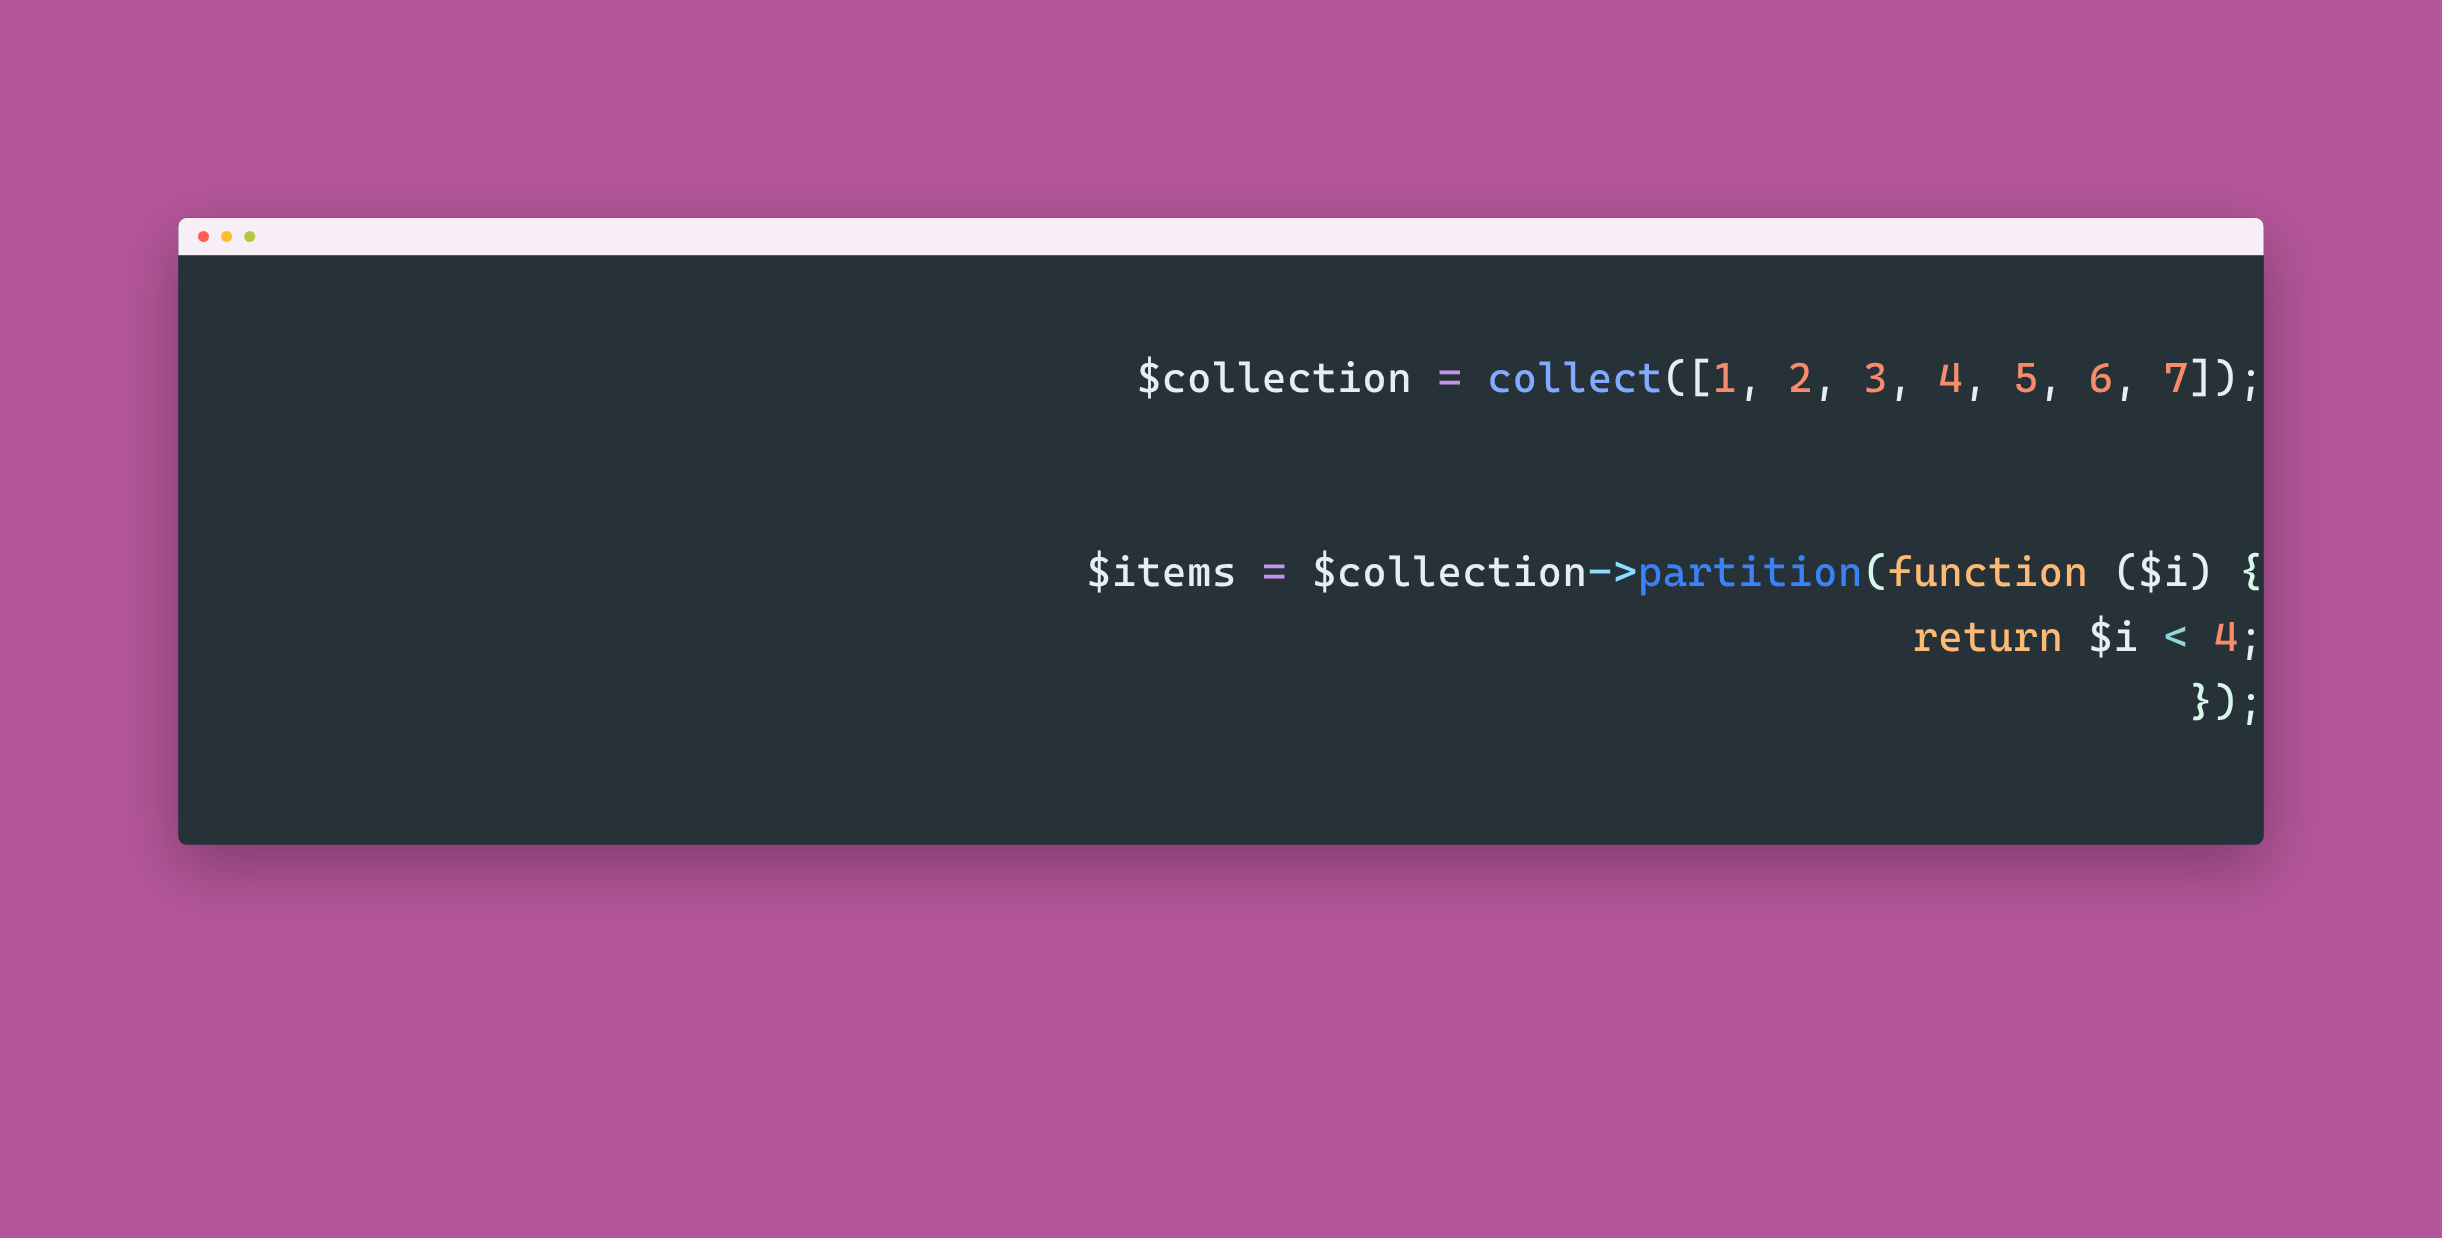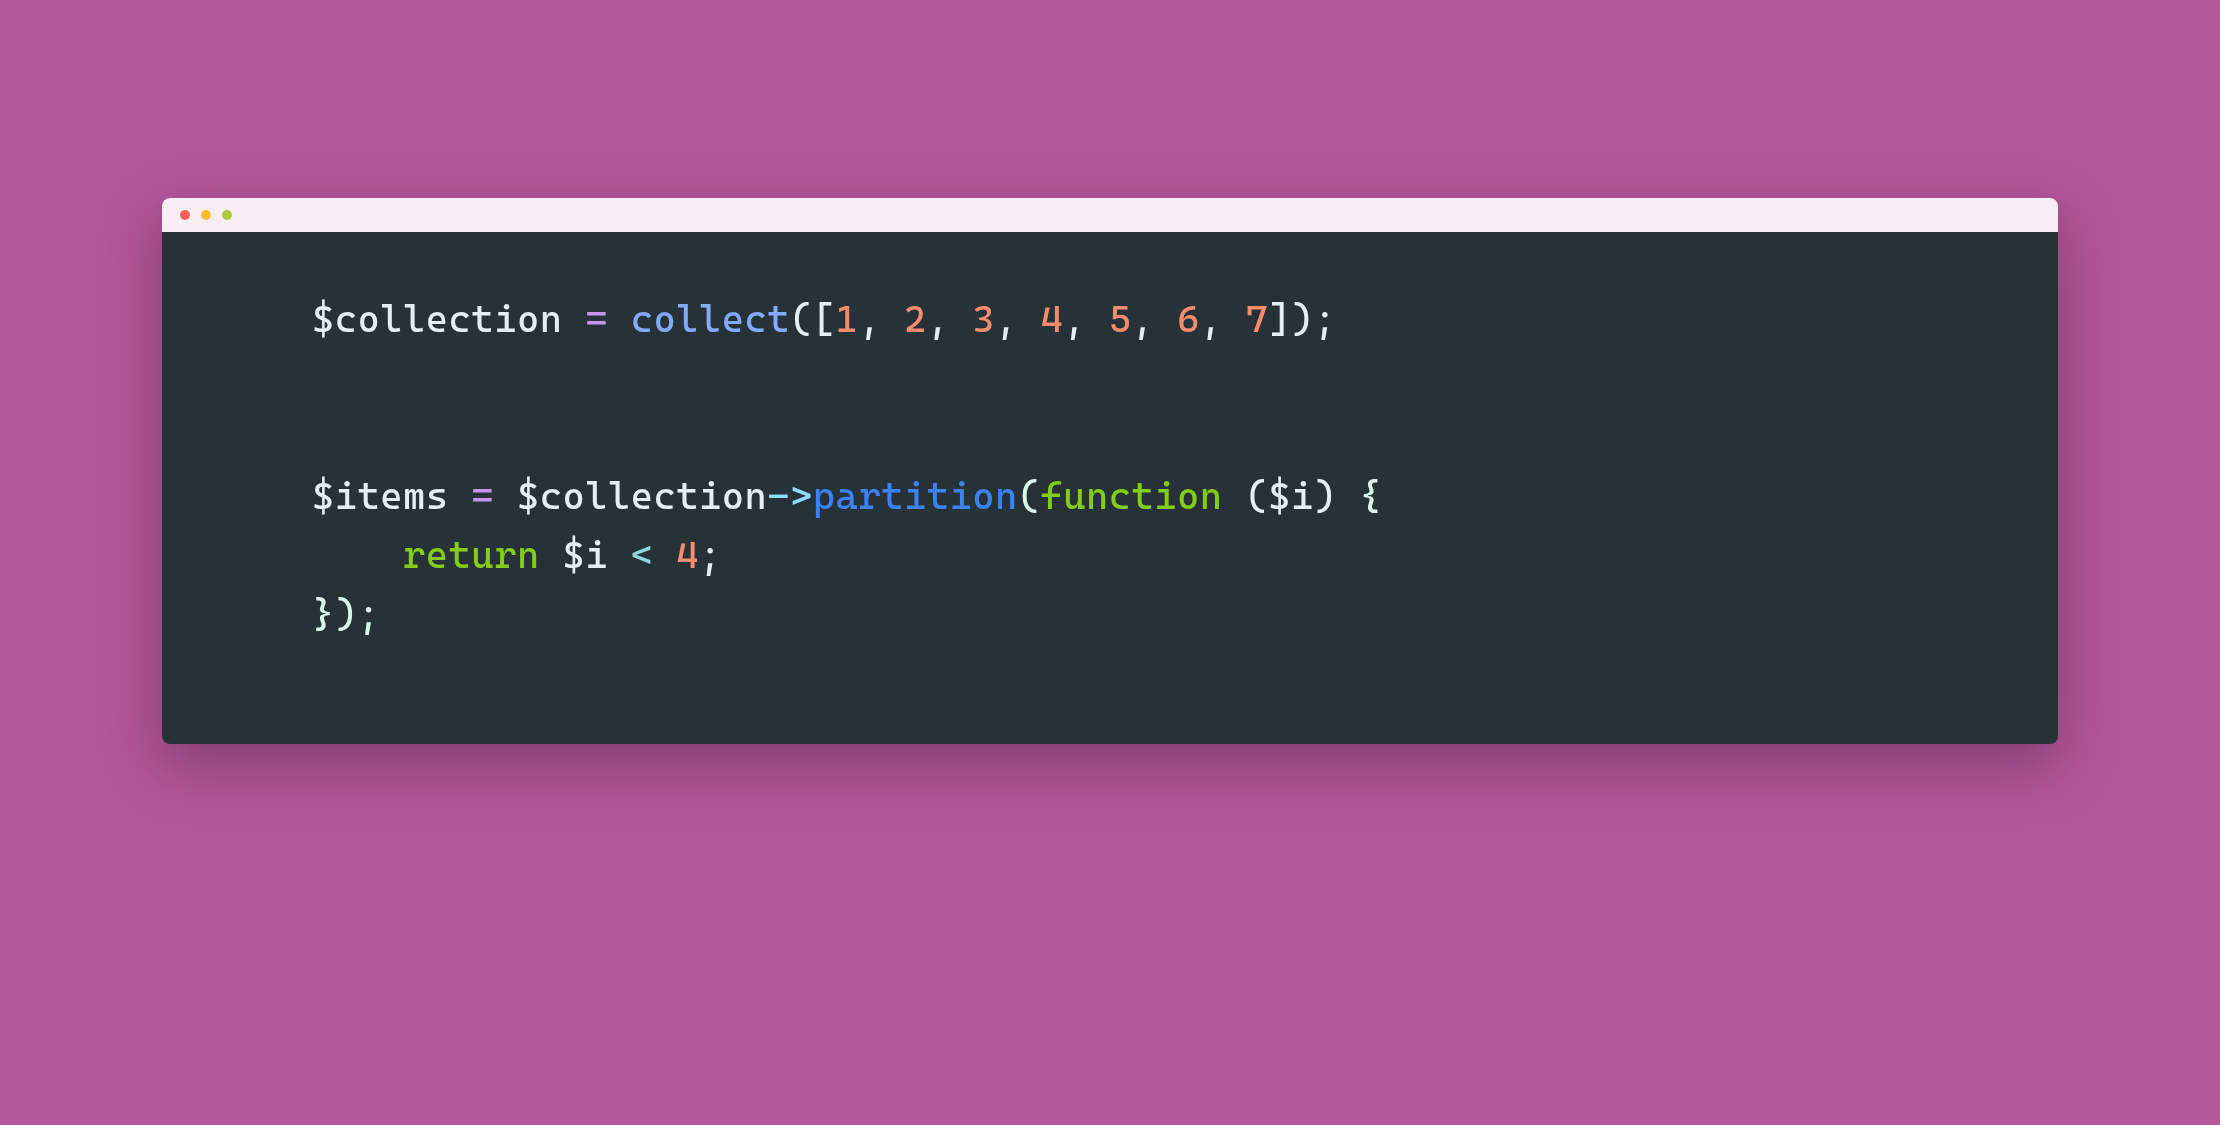--- a/index.html
+++ b/index.html
@@ -34,37 +34,38 @@
     }
     .traffic-light {
       width: 10px;
       height: 10px;
       border-radius: 50%;
     }
     .red { background: #ff5f56; }
     .yellow { background: #ffbd2e; }
     .green { background: #b3c93e; }
     .code-area {
-      padding: 58px 0 100px 150px;
+      padding: 82px 0 100px 150px;
       font-family: ui-monospace, 'SF Mono', Menlo, Monaco, 'Cascadia Code', Consolas, monospace;
       font-size: 38px;
       line-height: 1.55;
       letter-spacing: 0.5px;
       color: #e3eff2;
       white-space: pre;
+      text-align: right;
     }
     .tok-var { color: #e3eff2; }
     .tok-op { color: #8fd6da; }
     .tok-assign { color: #c792ea; }
     .tok-func { color: #82aaff; }
     .tok-punct { color: #e3eff2; }
     .tok-num { color: #f78c6c; }
     .tok-arrow { color: #89ddff; }
     .tok-method { color: #3b82f6; }
-    .tok-kw { color: #84cc16; margin-top: 35px; }
+    .tok-kw { color: #fdba74; margin-top: 35px; }
     .tok-paren-outer { color: #d6f7e9; }
     .tok-paren-inner { color: #e3eff2; }
     .tok-brace { color: #d6f7e9; }
     .code-line {
       min-height: 59px;
     }
     .spacer {
       height: 118px;
     }
   </style>

